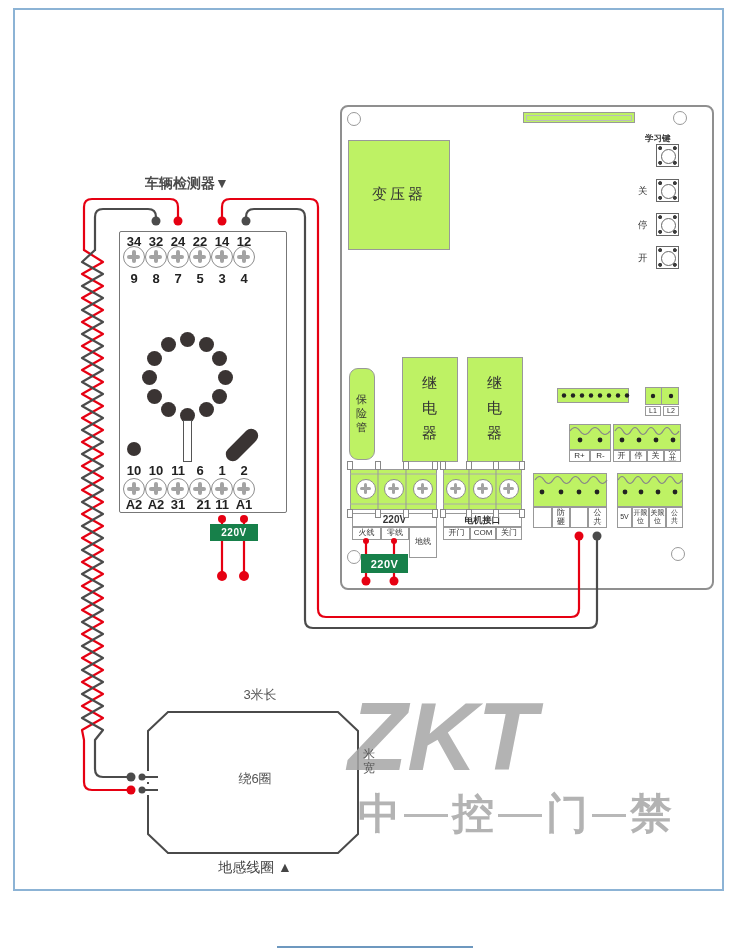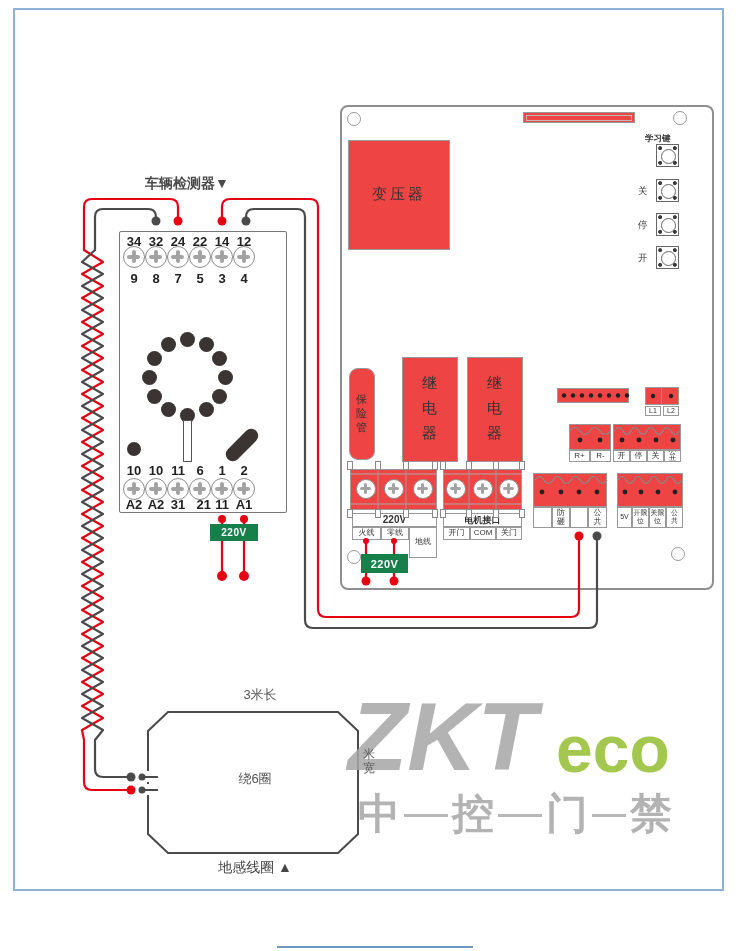--- a/index.html
+++ b/index.html
@@ -1,19 +1,19 @@
 <!DOCTYPE html>
 <html><head>
 <meta charset="utf-8">
 <style>
   html,body{margin:0;padding:0;background:#fff;}
   #stage{position:relative;width:750px;height:951px;background:#fff;overflow:hidden;
          font-family:"Liberation Sans","DejaVu Sans",sans-serif;color:#2e2e2e;}
   .abs{position:absolute;}
-  .box{position:absolute;background:#ef4444;border:1.3px solid #999;box-sizing:border-box;}
+  .box{position:absolute;background:#bef264;border:1.3px solid #999;box-sizing:border-box;}
   .cell{position:absolute;background:#fff;border:1px solid #999;box-sizing:border-box;
         display:flex;align-items:center;justify-content:center;font-size:8px;color:#333;
         text-align:center;line-height:8.5px;overflow:hidden;}
   .tnum{position:absolute;width:22px;text-align:center;font-size:13px;font-weight:bold;color:#222;}
   .screw{position:absolute;border:1.5px solid #8d8d8d;border-radius:50%;background:#fff;box-sizing:border-box;}
   .screw::before,.screw::after{content:"";position:absolute;background:#a3a3a3;border-radius:2px;}
   .screw22{width:22px;height:22px;}
   .screw22::before{left:3px;top:8px;width:13px;height:3.5px;}
   .screw22::after{left:8px;top:3px;width:3.5px;height:13px;}
   .screw20{width:20px;height:20px;}
@@ -249,21 +249,20 @@
         <circle cx="579" cy="492" r="2.4"></circle>
         <circle cx="597" cy="492" r="2.4"></circle>
       <circle cx="625" cy="492" r="2.4"></circle>
         <circle cx="641" cy="492" r="2.4"></circle>
         <circle cx="658" cy="492" r="2.4"></circle>
         <circle cx="675" cy="492" r="2.4"></circle>
     </g>
   </svg>
 
   <div class="wm" style="left:348px;top:688px;font-size:97px;font-style:italic;color:#a6a6a6;opacity:.85;line-height:1;">ZKT</div>
-  <div class="wm" style="left:556px;top:716px;font-size:66px;color:#9ac23c;opacity:.9;line-height:1;">eco</div>
   <div class="wm" style="left:358px;top:793px;font-size:42px;color:#a6a6a6;opacity:.85;line-height:1;">中</div>
   <div class="wm" style="left:452px;top:793px;font-size:42px;color:#a6a6a6;opacity:.85;line-height:1;">控</div>
   <div class="wm" style="left:546px;top:793px;font-size:42px;color:#a6a6a6;opacity:.85;line-height:1;">门</div>
   <div class="wm" style="left:630px;top:793px;font-size:42px;color:#a6a6a6;opacity:.85;line-height:1;">禁</div>
   <div class="wm" style="left:404px;top:814px;width:44px;height:3px;background:#a6a6a6;opacity:.8;"></div>
   <div class="wm" style="left:498px;top:814px;width:44px;height:3px;background:#a6a6a6;opacity:.8;"></div>
   <div class="wm" style="left:592px;top:814px;width:34px;height:3px;background:#a6a6a6;opacity:.8;"></div>
 
   <div class="abs" style="left:210px;top:686px;width:100px;text-align:center;font-size:13px;color:#555;z-index:20;">3米长</div>
   <div class="abs" style="left:205px;top:770px;width:100px;text-align:center;font-size:13px;color:#555;z-index:20;">绕6圈</div>

